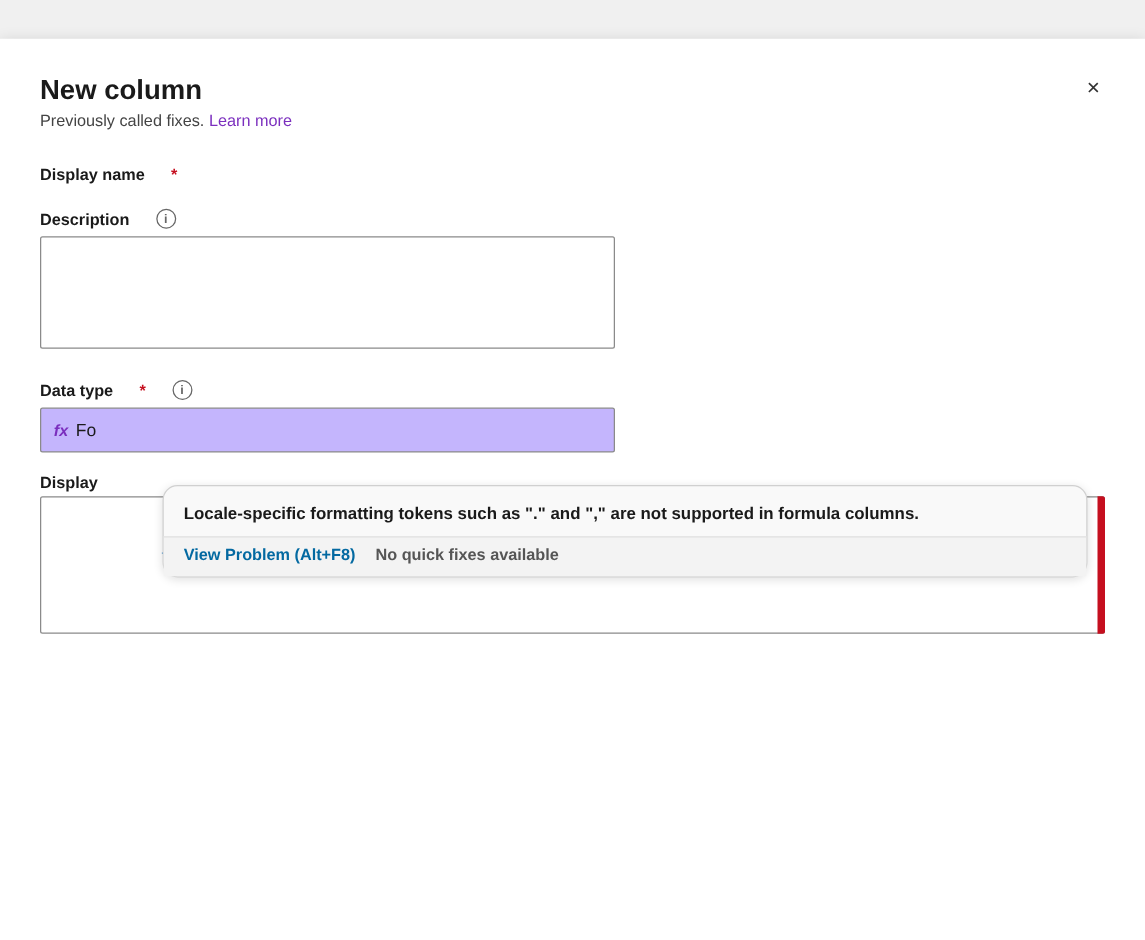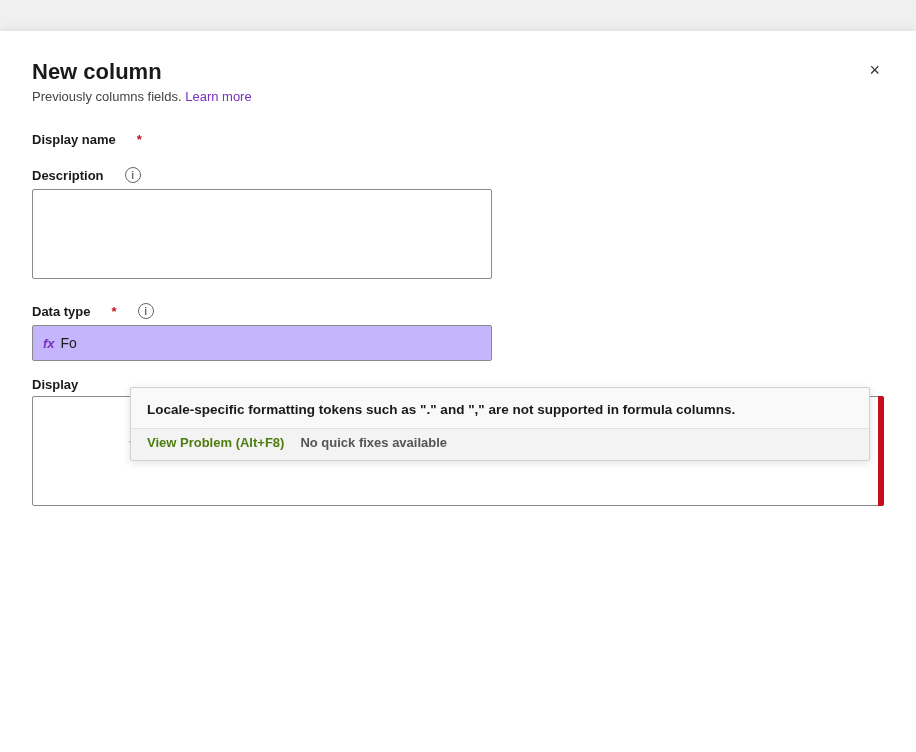--- a/index.html
+++ b/index.html
@@ -162,21 +162,21 @@
     }
 
     
     .tooltip-popup {
       position: absolute;
       top: 10px;
       left: 98px;
       width: 740px;
       background: #f9f9f9;
       border: 1px solid #d0d0d0;
-      border-radius: 2px;
+      border-radius: 12px;
       z-index: 100;
       box-shadow: 0 2px 8px rgba(0,0,0,0.12);
     }
 
     .tooltip-message {
       padding: 12px 16px 8px 16px;
       font-size: 13.5px;
       color: #1a1a1a;
       line-height: 1.5;
     }
@@ -184,21 +184,21 @@
     .tooltip-actions {
       padding: 6px 16px 10px 16px;
       display: flex;
       align-items: center;
       gap: 16px;
       background: #f3f3f3;
       border-top: 1px solid #e0e0e0;
     }
 
     .view-problem-link {
-      color: #4d7c0f;
+      color: #0369a1;
       font-size: 13px;
       cursor: pointer;
       text-decoration: none;
     }
 
     .no-fixes-text {
       font-size: 13px;
       color: #555;
     }
 
@@ -256,21 +256,21 @@
 <body>
 
 <div class="dialog">
 
   <div class="dialog-header">
     <h1 class="dialog-title">New column</h1>
     <button class="close-btn">×</button>
   </div>
 
   <p class="subtitle">
-    <span>Previously columns fields.</span>
+    <span>Previously called fixes.</span>
     <a href="#">Learn more</a>
   </p>
 
   <div class="field-group">
     <div class="field-label">
       <span>Display name</span>
       <span class="required-star">*</span>
     </div>
   </div>
 

